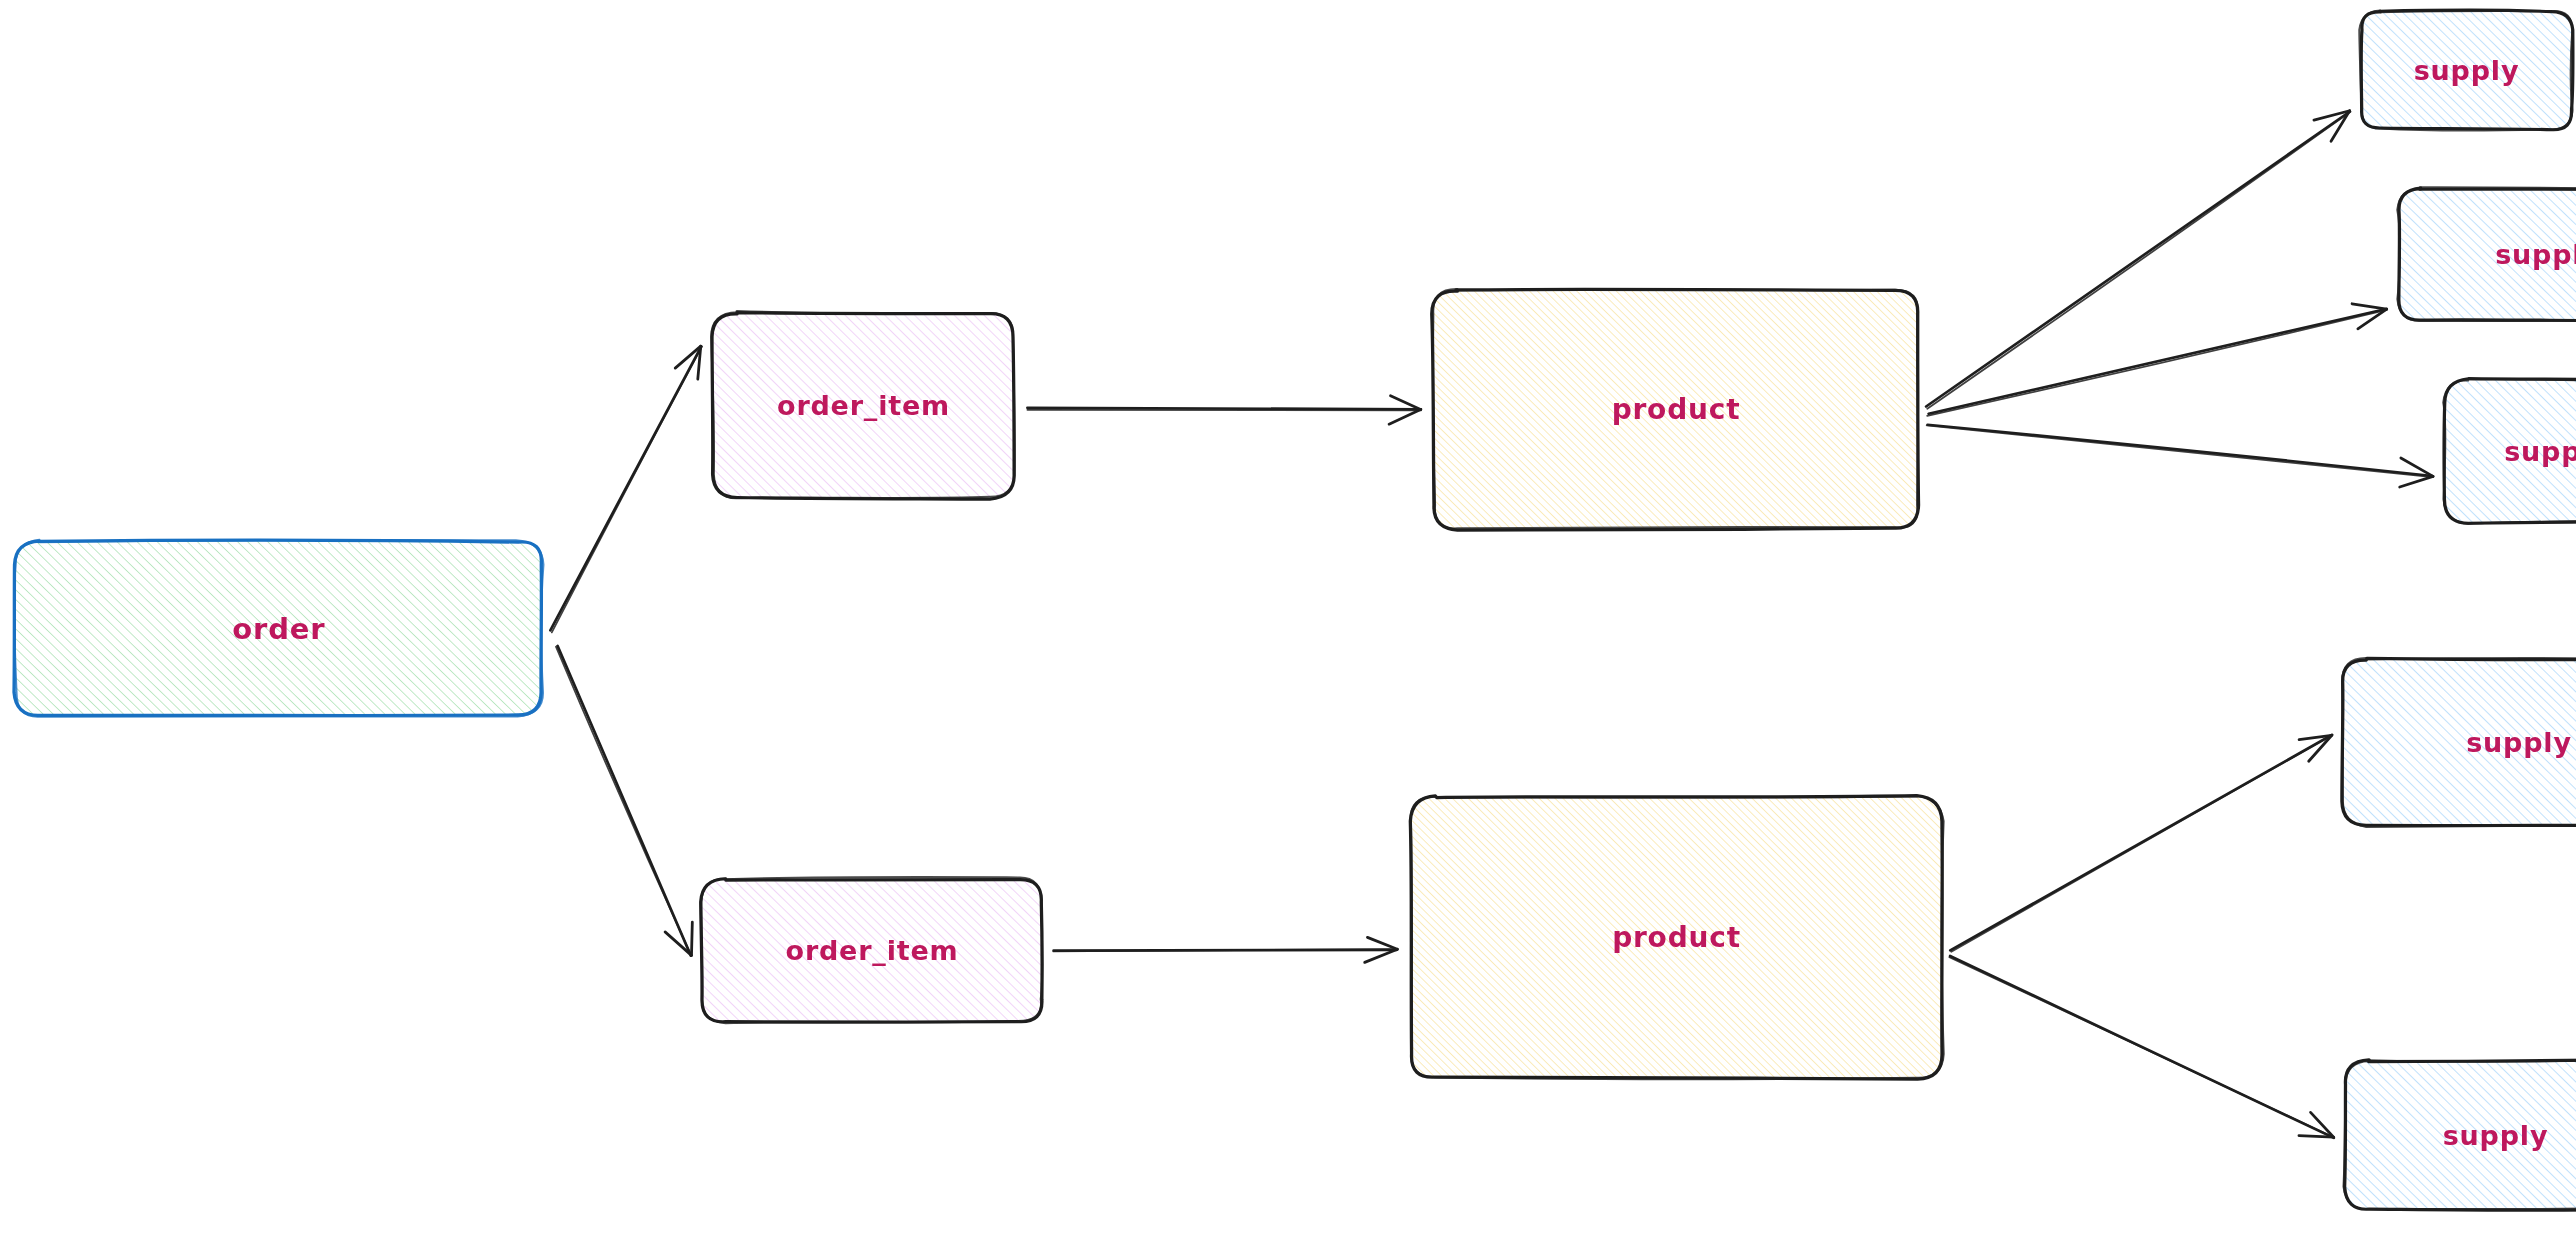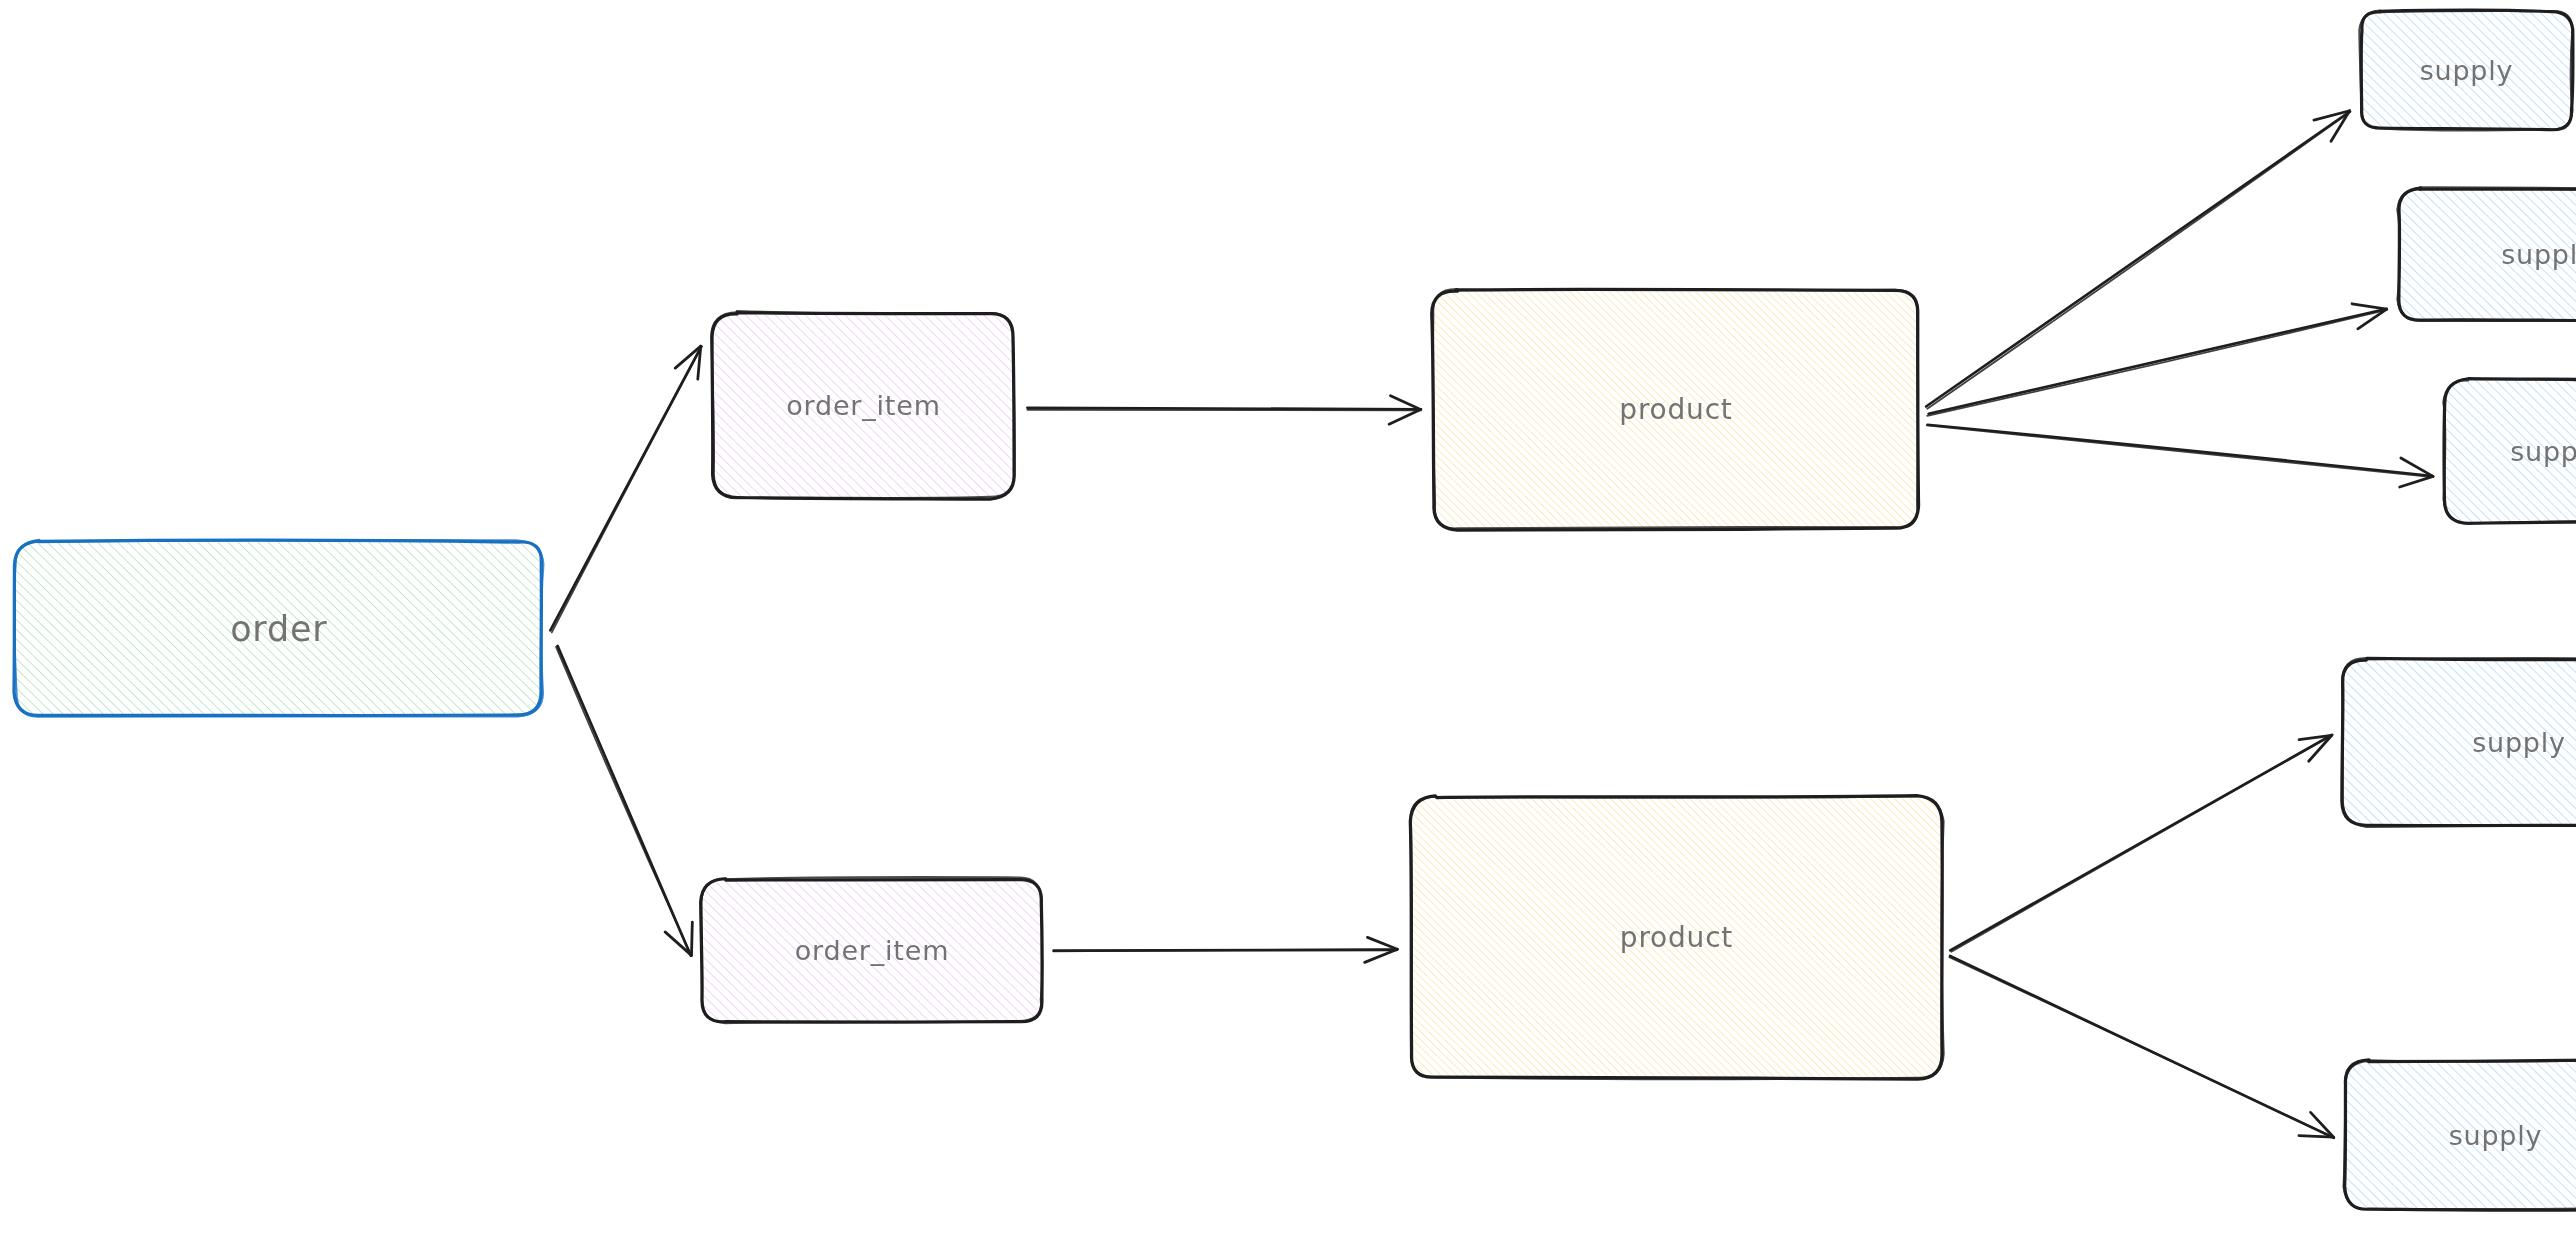--- a/index.html
+++ b/index.html
@@ -9,25 +9,25 @@
     width:2700px;height:1233px;overflow:hidden;
   }
   #canvas{position:relative;width:2700px;height:1233px;background:#ffffff;}
   svg.layer{position:absolute;left:0;top:0;width:2700px;height:1233px;}
   svg.edges{z-index:1;}
   .nodes{position:absolute;left:0;top:0;width:2700px;height:1233px;z-index:2;}
   .node{position:absolute;box-sizing:border-box;}
   .node .label{
     position:absolute;left:0;top:0;width:100%;height:100%;
     display:flex;align-items:center;justify-content:center;
-    color:#737373;
+    color:#be185d;
     font-family:"DejaVu Sans", sans-serif;
     font-size:27px;
     letter-spacing:0.8px;
-    font-weight:400;
+    font-weight:700;
     user-select:none;
     pointer-events:none;
   }
   .node svg.shape{position:absolute;left:0;top:0;width:100%;height:100%;overflow:visible;}
 </style>
 </head>
 <body>
 
 <div id="canvas">
 
@@ -89,21 +89,21 @@
 
   <div class="nodes">
 
     <div class="node" style="left: 11.3px; top: 537px; width: 535px; height: 183px;">
       <svg class="shape" preserveAspectRatio="none" viewBox="-8 -8 1054 371">
           <path d="M 47.99023059010506 -0.4827334890142083 C 361.50538175944234 -2.3892040595412256, 725.1526200858875 0.8927339669317007, 988.9505788804963 1.2553300336003304 Q 1039.1684504812583 -0.018411582335829735, 1036.4051843443885 48 C 1036.4151152335107 142, 1038.6283313436434 248.49999999999997, 1036.174049867317 307 Q 1039.2996678547934 353.58027182519436, 990 354.9041035315022 C 674.7 353.8750455696136, 311.4 353.1710329288617, 48 354.53018537536263 Q -1.2438026191666722 355.3896034862846, 1.6872797878459096 307 C 0.33313610404729843 230.75, -1.6821387792006135 106.5, -1.107177009806037 48 Q 1.1320244977250695 0.021347712725400925, 48 -1.2542038606479764 Z" fill="#ffffff" stroke="none"></path>
           <path d="M 47.263126818463206 1.1117743598297238 C 361.7996969988569 1.55552126057446, 726.1483595514669 -1.8733224980533123, 990.813199701719 0.1777756866067648 Q 1039.0190210165456 -1.098162554204464, 1039.918734706007 48 C 1036.8307881001383 142, 1036.5066546062008 248.49999999999997, 1036.2026582024992 307 Q 1038.5887867910787 354.2776922415942, 990 356.6227114694193 C 674.7 355.75290705263615, 311.4 356.55606107320637, 48 354.5021507162601 Q -1.6347453063353896 353.51324397698045, -1.6249447287991643 307 C -0.18043253757059574 230.75, -1.5253278044983745 106.5, -1.3195107653737068 48 Q -1.7124617779627442 1.503308454528451, 48 -0.5504541387781501 Z" fill="url(#hatch-green)" stroke="none"></path>
           <path d="M 48.3495988484472 0.8507650404237211 C 364.9707300187088 -2.6054692832380533, 728.5716010141185 -1.9944207092747093, 991.2964479734189 2.4905086878687146 Q 1040.4012281305156 -1.7184999542310835, 1036.6912369647064 48 C 1037.636231265217 142, 1035.4742888952605 248.49999999999997, 1036.3509370135143 307 Q 1035.859973415453 353.27691034190354, 990 352.8144104941748 C 674.7 354.65536978151647, 311.4 353.81313219824807, 48 353.49984230846167 Q 1.6460456135682762 355.10247819367794, -2.0571147317998113 307 C -0.8713956218212843 230.75, -1.769858614448458 106.5, -1.0826613606885076 48 Q 1.5261534207500518 2.150227438658476, 48 0.5548864583484828 Z" fill="none" stroke="#1971c2" stroke-width="6.5" stroke-linecap="round" stroke-linejoin="round" opacity="1"></path>
           <path d="M 47.3694119470194 2.804083435703069 C 359.2821930787526 -2.2571044956520203, 728.2826569505967 -2.256337022781372, 986.6001258085482 -1.205555365048349 Q 1038.9389638689347 1.6169094387441874, 1040.9664966403507 48 C 1033.8032506702468 142, 1037.0048634932377 248.49999999999997, 1039.989052361995 307 Q 1040.965820668917 351.231900289841, 990 356.0129185562022 C 674.7 354.04273344390094, 311.4 358.8686801887117, 48 356.27408636864277 Q 2.5957360410131516 358.51663838773965, 2.8953233267180623 307 C -0.35662364568561317 230.75, -4.190863873343915 106.5, 1.0941931921988726 48 Q 0.7062158002518117 3.0378851188346743, 48 -2.6896007417701187 Z" fill="none" stroke="#1971c2" stroke-width="4" stroke-linecap="round" stroke-linejoin="round" opacity="0.8"></path>
         </svg>
-      <span class="label" style="font-size: 35px;">order</span>
+      <span class="label" style="font-size: 29px;">order</span>
     </div>
 
     <div class="node" style="left: 709px; top: 309px; width: 309px; height: 193px;">
       <svg class="shape" preserveAspectRatio="none" viewBox="-8 -8 616 391">
           <path d="M 48.14679812639952 -1.9043829524889588 C 210.10611492488533 -0.1462712675333023, 421.0979438079521 -0.13879662938416004, 550.4847462223843 -0.8499139249324799 Q 601.9683736553416 0.10292931087315083, 601.3554530227557 48 C 598.3869742937386 150, 599.3305571405217 262.5, 600.5685987826437 327 Q 599.8329518558457 376.1321235373616, 552 375.8752987449989 C 390 376.58779113925993, 180 373.99034853372723, 48 373.8373742066324 Q 1.2455666465684772 376.76665128581226, 0.17578854132443666 327 C 1.3660199493169785 243.75, -0.6995912650600076 112.5, 1.7937978822737932 48 Q -1.6357363229617476 0.9412939883768559, 48 0.32027487736195326 Z" fill="#ffffff" stroke="none"></path>
           <path d="M 46.484512796625495 -1.3929250566288829 C 211.71624543424696 -2.278533511981368, 420.64145168755203 1.3144944421947002, 553.8056660247967 1.1841965597122908 Q 601.7228269921616 1.5433996319770813, 600.2166885426268 48 C 600.4406877625734 150, 600.7422693157569 262.5, 598.7770820744336 327 Q 599.4842184213921 376.61213964782655, 552 374.6915703834966 C 390 375.13686154037714, 180 373.39976815041155, 48 374.0248356703669 Q -0.4615106722339988 375.8925715945661, 0.6777170402929187 327 C 1.900765461847186 243.75, 0.57465307880193 112.5, 1.3602646738290787 48 Q -0.4995227614417672 0.8197830338031054, 48 -1.7013869946822524 Z" fill="url(#hatch-purple)" stroke="none"></path>
           <path d="M 47.68403293974698 -0.6434142061509193 C 208.56552514666691 1.8107332441955806, 418.40565943224357 1.4940086634829641, 551.198137439508 1.349050497636199 Q 597.9071313529275 -0.1572148347273469, 598.0047789216973 48 C 600.2621916383505 150, 600.1643788027577 262.5, 600.2542137363926 327 Q 601.5471222807653 372.74194436110554, 552 377.36522269314156 C 390 376.5308548970148, 180 376.87500701332465, 48 373.87640766873955 Q 1.3023621703498065 373.01915497053415, -0.8451181921176613 327 C 0.4688188087195158 243.75, -2.1448626891709863 112.5, -1.9401388773694634 48 Q -0.437299947347492 0.5326948747038841, 48 1.9638699415139855 Z" fill="none" stroke="#1e1e1e" stroke-width="6.5" stroke-linecap="round" stroke-linejoin="round" opacity="1"></path>
           <path d="M 47.09853788707405 -3.840547089558095 C 207.62220648368822 0.8057217958196998, 420.43946355292576 2.8534046821296215, 555.8114927801304 0.2028174536302686 Q 600.7049748946913 3.9195569392293694, 598.0972417376004 48 C 599.6862503042445 150, 602.5706434794702 262.5, 601.1206360459328 327 Q 599.4973272155039 372.76635760311035, 552 372.5722882655449 C 390 378.10817713178693, 180 371.52325863232835, 48 375.2579473374411 Q 4.174825196061284 376.2924448795617, 1.5961233484558761 327 C 3.59955948907882 243.75, -1.6584701056592168 112.5, -3.769651435688138 48 Q -3.073017826024443 -0.21389236394315958, 48 -1.6041215158067645 Z" fill="none" stroke="#1e1e1e" stroke-width="4" stroke-linecap="round" stroke-linejoin="round" opacity="0.8"></path>
         </svg>
       <span class="label" style="font-size: 27px;">order_item</span>

